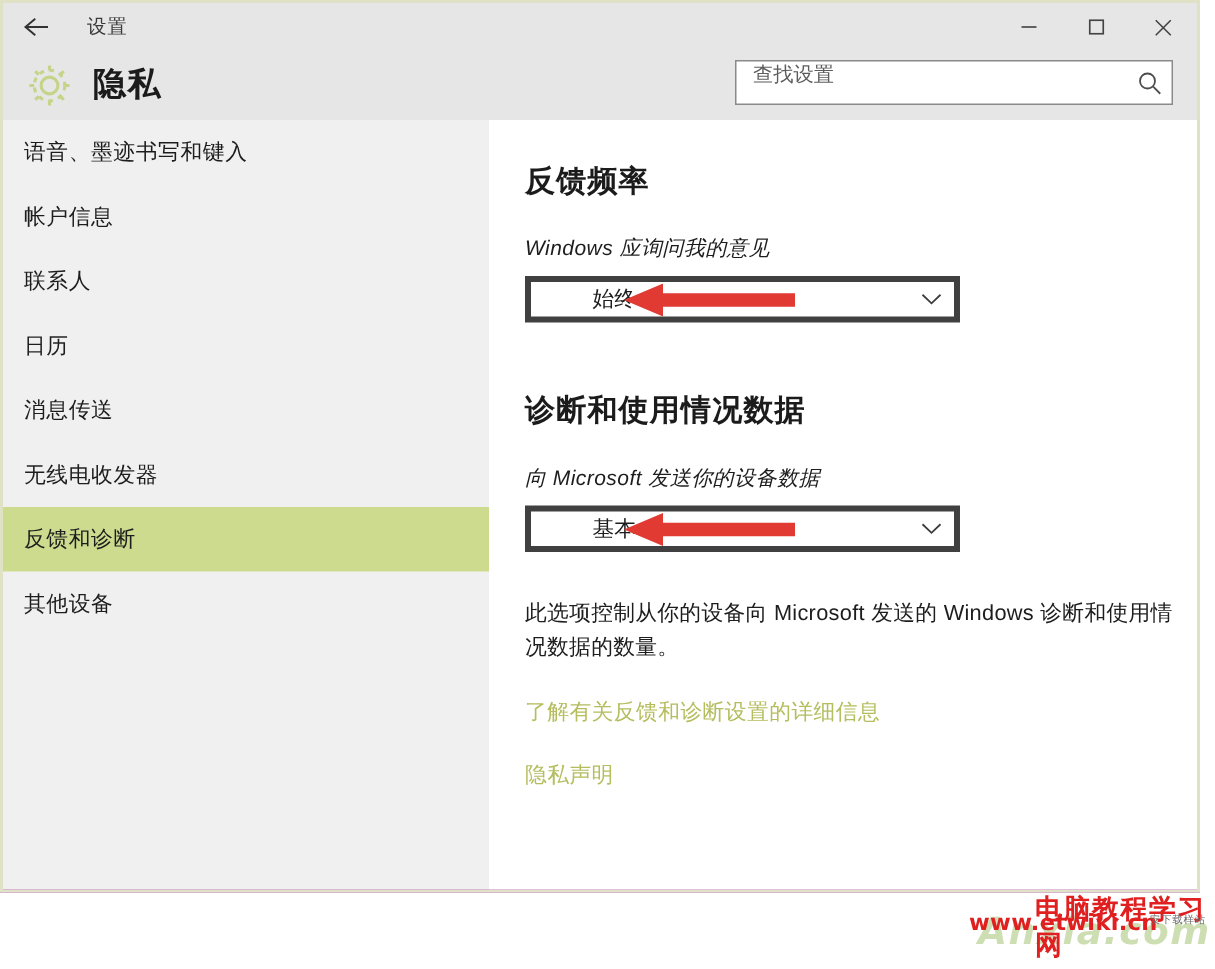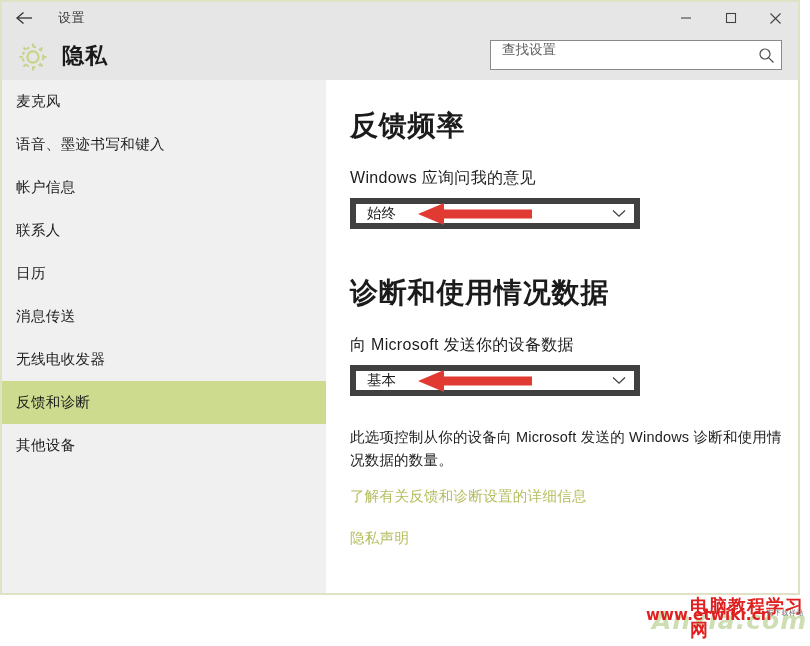--- a/index.html
+++ b/index.html
@@ -153,45 +153,47 @@
   .main {
     position: absolute;
     left: 324px; top: 0;
     right: 0; bottom: 0;
     background: #ffffff;
     padding: 0 24px;
     box-sizing: border-box;
     overflow: hidden;
   }
   .section-title {
-    font-size: 28px;
+    font-size: 20px;
     font-weight: bold;
     color: #1b1b1b;
     letter-spacing: .8px;
   }
   .sec1-title { margin-top: 27px; }
   .sec2-title { margin-top: 45px; }
   .field-label {
-    font-size: 16px;
+    font-size: 14px;
     color: #1d1d1d;
     margin-top: 23px;
     letter-spacing: .3px;
+    font-style: italic;
   }
 
   
   .dropdown {
     position: relative;
     margin-top: 9px;
     width: 290px;
     height: 31px;
     background: #ffffff;
-    border: 6px solid #404040;
+    border: 4px solid #404040;
     box-sizing: border-box;
     display: flex;
     align-items: center;
+    padding-left: 30px;
   }
   .dropdown-value {
     padding-left: 11px;
     font-size: 14.5px;
     color: #1d1d1d;
     flex: 1;
   }
   .dropdown-chevron {
     width: 30px;
     display: flex;
@@ -213,21 +215,21 @@
   .description {
     margin-top: 30px;
     font-size: 14.5px;
     line-height: 1.62;
     color: #1d1d1d;
     width: 434px;
     letter-spacing: .2px;
   }
   .link {
     display: block;
-    margin-top: 14px;
+    margin-top: 20px;
     font-size: 14.5px;
     color: #b5bd5e;
     text-decoration: none;
     letter-spacing: .3px;
   }
   .link.second { margin-top: 23px; }
 
   
   .watermark {
     position: absolute;
@@ -341,23 +343,20 @@
           <line x1="10.8" y1="10.8" x2="15.5" y2="15.5" stroke="#4d4d4d" stroke-width="1.2"></line>
         </svg>
       </span>
     </div>
   </div>
 
   <div class="content">
 
     <div class="sidebar">
       <div class="nav-item">
-        <span>麦克风</span>
-      </div>
-      <div class="nav-item">
         <span>语音、墨迹书写和键入</span>
       </div>
       <div class="nav-item">
         <span>帐户信息</span>
       </div>
       <div class="nav-item">
         <span>联系人</span>
       </div>
       <div class="nav-item">
         <span>日历</span>

